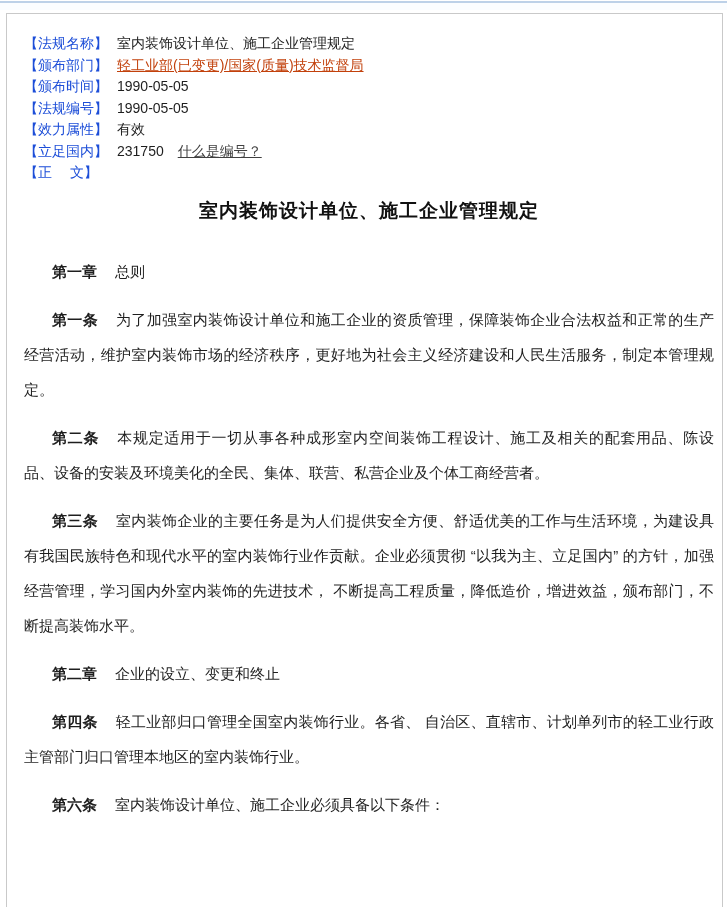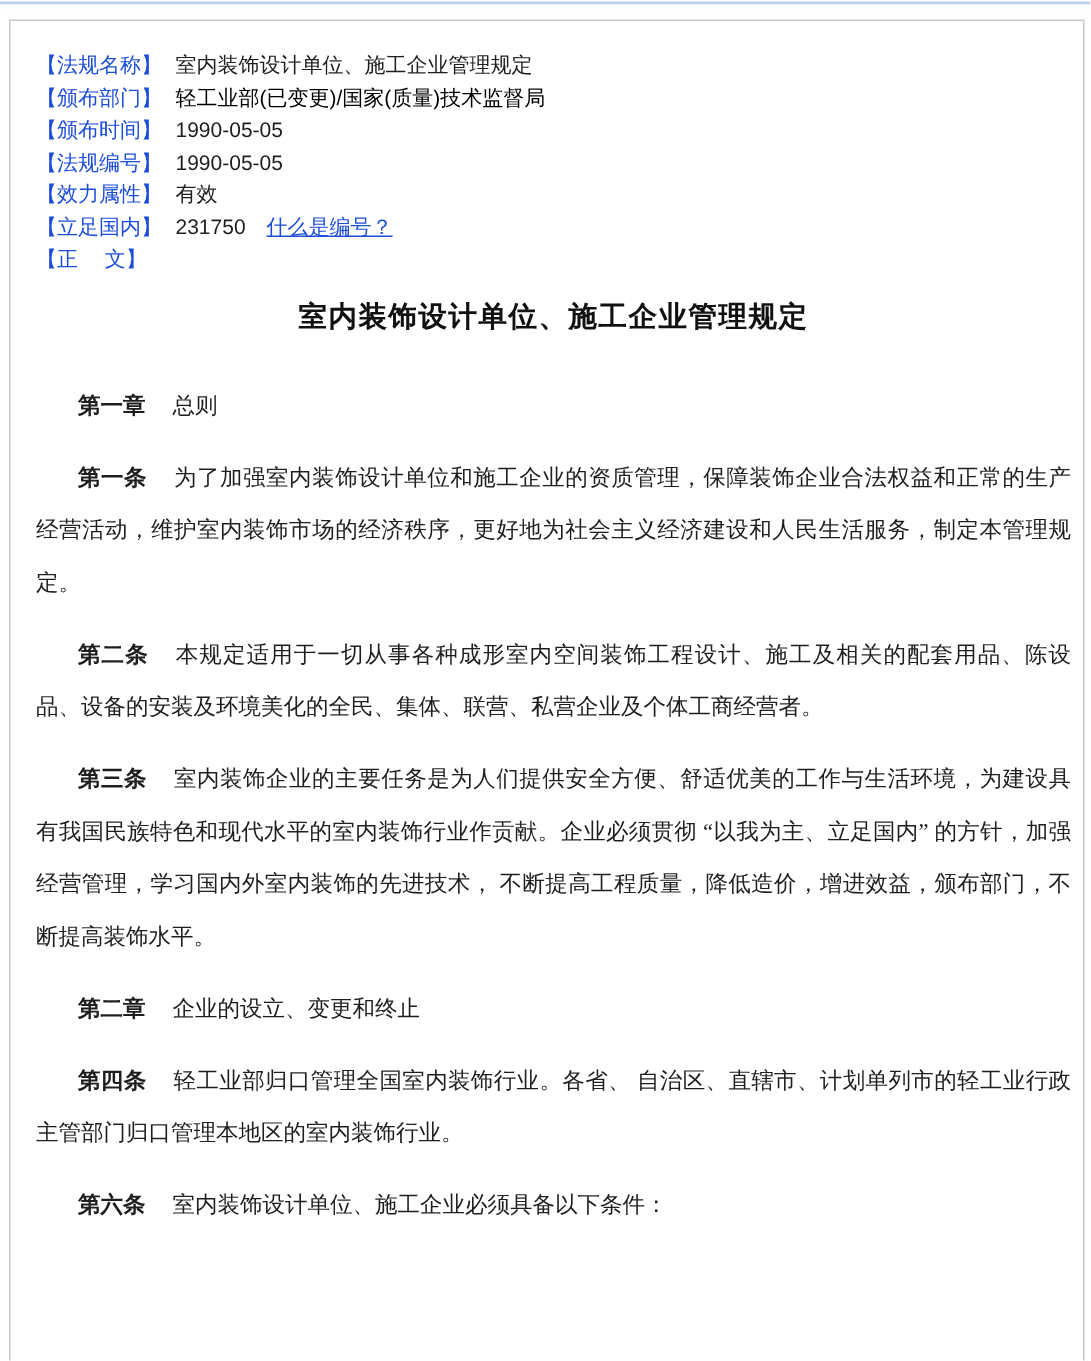--- a/index.html
+++ b/index.html
@@ -52,43 +52,42 @@
   }
   
   .doc-body {
     margin-top: 30px;
     font-size: 15px;
   }
   .para {
     margin: 0 0 13px 0;
     line-height: 35px;
     text-align: justify;
-    font-family: Liberation Serif, serif;
   }
   .para.chapter, .para.article { text-indent: 28px; }
   .para .lead {
     font-weight: bold;
     margin-right: 18px;
   }
 </style>
 </head>
 <body>
 
 <div>
   <div class="top-line"></div>
   <div class="top-glow"></div>
 
   <div class="content-box">
     <div class="meta">
         <div class="meta-row"><span class="meta-label">【法规名称】</span><span class="meta-value">室内装饰设计单位、施工企业管理规定</span></div>
-        <div class="meta-row"><span class="meta-label">【颁布部门】</span><span class="meta-value" style="color: #000000;">轻工业部(已变更)/国家(质量)技术监督局</span></div>
+        <div class="meta-row"><span class="meta-label">【颁布部门】</span><span class="meta-value" style="color: #c2410c; text-decoration: underline;">轻工业部(已变更)/国家(质量)技术监督局</span></div>
         <div class="meta-row"><span class="meta-label">【颁布时间】</span><span class="meta-value">1990-05-05</span></div>
         <div class="meta-row"><span class="meta-label">【法规编号】</span><span class="meta-value">1990-05-05</span></div>
         <div class="meta-row"><span class="meta-label">【效力属性】</span><span class="meta-value">有效</span></div>
-        <div class="meta-row"><span class="meta-label">【立足国内】</span><span class="meta-value">231750</span><a class="meta-link" style="color: #1d4ed8; text-align: right;">什么是编号？</a></div>
+        <div class="meta-row"><span class="meta-label">【立足国内】</span><span class="meta-value">231750</span><a class="meta-link" style="color: #404040; text-align: right;">什么是编号？</a></div>
         <div class="meta-row"><span class="meta-label">【正　 文】</span><span class="meta-value"></span></div>
       </div>
 
     <h1 class="doc-title">室内装饰设计单位、施工企业管理规定</h1>
 
     <div class="doc-body">
         <p class="para chapter"><b class="lead">第一章</b><span>总则</span></p>
         <p class="para article"><b class="lead">第一条</b><span>为了加强室内装饰设计单位和施工企业的资质管理，保障装饰企业合法权益和正常的生产经营活动，维护室内装饰市场的经济秩序，更好地为社会主义经济建设和人民生活服务，制定本管理规定。</span></p>
         <p class="para article"><b class="lead">第二条</b><span>本规定适用于一切从事各种成形室内空间装饰工程设计、施工及相关的配套用品、陈设品、设备的安装及环境美化的全民、集体、联营、私营企业及个体工商经营者。</span></p>
         <p class="para article"><b class="lead">第三条</b><span>室内装饰企业的主要任务是为人们提供安全方便、舒适优美的工作与生活环境，为建设具有我国民族特色和现代水平的室内装饰行业作贡献。企业必须贯彻 “以我为主、立足国内” 的方针，加强经营管理，学习国内外室内装饰的先进技术， 不断提高工程质量，降低造价，增进效益，颁布部门，不断提高装饰水平。</span></p>

